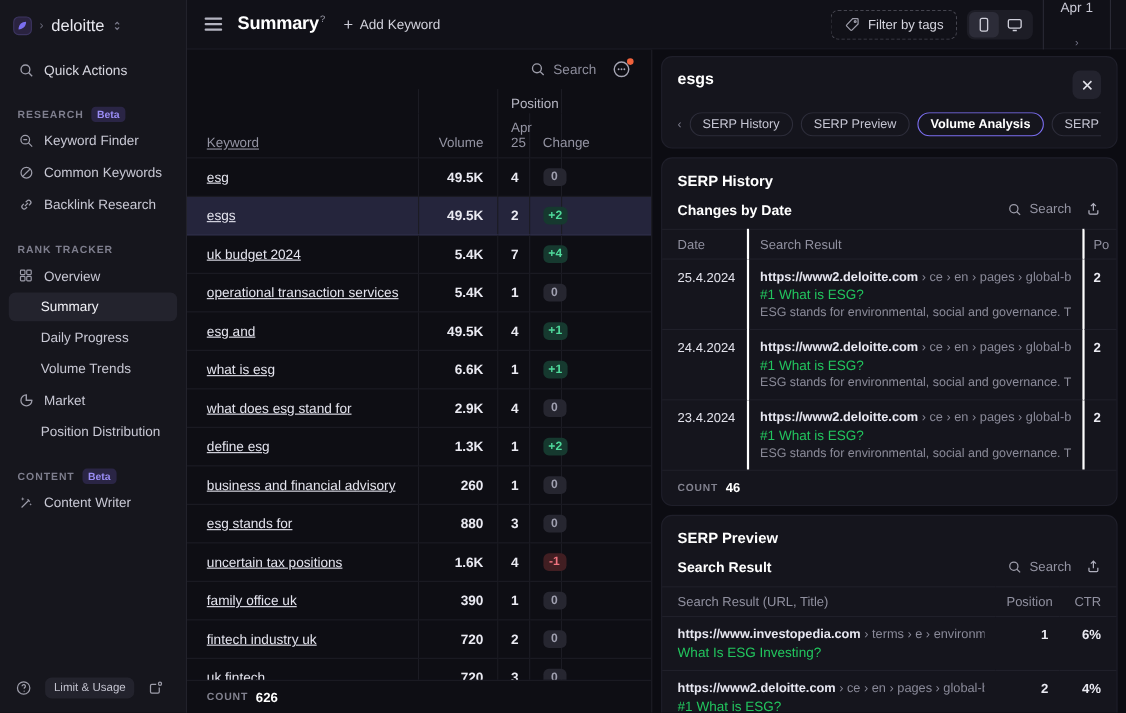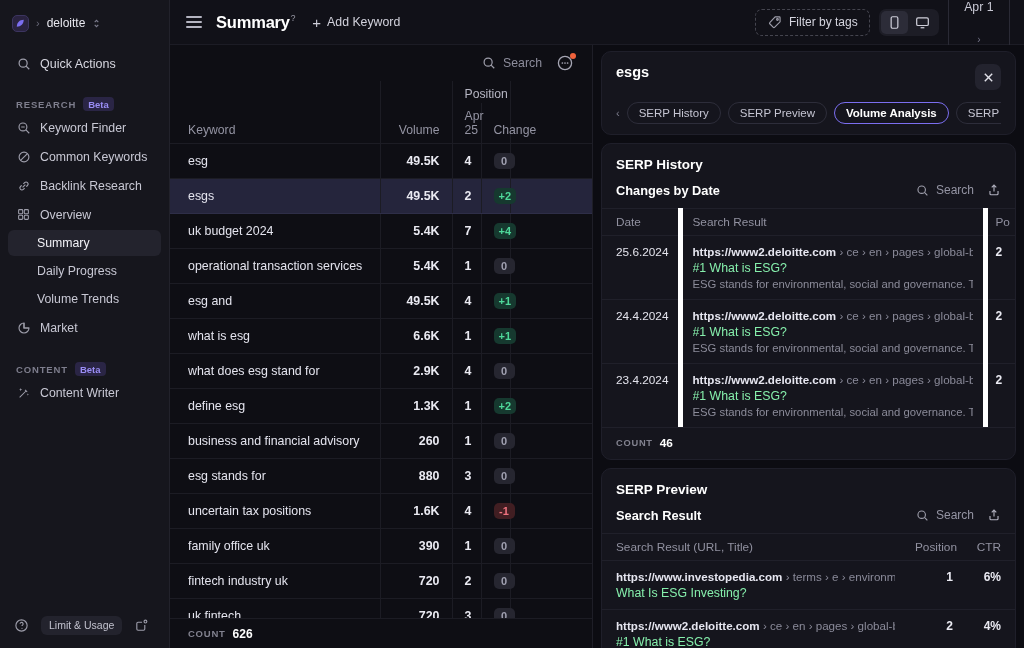--- a/index.html
+++ b/index.html
@@ -25,21 +25,21 @@
     padding: 10px 12px 0 12px; height: 36px;
   }
   .ws-logo {
     width: 17px; height: 17px; border-radius: 5px;
     background: #2a2340; border: 1px solid #3c3560;
     display: flex; align-items: center; justify-content: center;
     flex: 0 0 17px;
   }
   .ws-logo svg { display:block; }
   .ws-sep { color: #6a6a7a; font-size: 11px; }
-  .ws-name { font-size: 12px; color: #e9e9f0; font-weight: 500; }
+  .ws-name { font-size: 15px; color: #e9e9f0; font-weight: 500; }
   .ws-caret { color: #7b7b8c; font-size: 9px; line-height: 1; display:flex; flex-direction:column; }
 
   .quick {
     display: flex; align-items: center; gap: 9px;
     margin: 14px 10px 0 10px; padding: 6px 6px; border-radius: 6px;
     cursor: pointer;
     text-align: center;
   }
   .quick span.lbl { font-size: 12.5px; color: #d7d7e0; }
 
@@ -117,21 +117,21 @@
   .dots-btn { position: relative; width: 18px; height: 18px; cursor: pointer; color: #a6a6b4; }
   .dot-badge { position:absolute; top:-1px; right:-2px; width:6px; height:6px; border-radius:50%; background:#f0623c; }
 
   
   .tbl-wrap { flex: 1; overflow: hidden; position: relative; }
   table.kw { border-collapse: collapse; width: 100%; table-layout: fixed; }
   table.kw th, table.kw td { border-bottom: 1px solid #1c1c24; border-right: 1px solid #1c1c24; }
   table.kw thead th { font-weight: 400; color: #9494a3; font-size: 12.2px; padding: 6px 12px; text-align: right; vertical-align: bottom; }
   table.kw thead tr.grp th { border-bottom: none; padding-bottom: 2px; text-align: center; color: #b6b6c3; }
   table.kw thead tr.grp th.empty { border-right: 1px solid #1c1c24; }
-  th.c-kw, td.c-kw { text-align: left !important; width: 210px; padding-left: 18px !important; }
+  th.c-kw, td.c-kw { text-align: left !important; width: 210px; padding-left: 18px !important; text-decoration: underline; }
   th.c-vol, td.c-vol { width: 72px; }
   th.c-pos, td.c-pos { width: 58px; }
   th.c-chg, td.c-chg { width: 62px; }
   th.c-vis, td.c-vis { width: auto; }
   table.kw tbody td { font-size: 12.4px; padding: 9px 12px; text-align: right; color: #eaeaf2; font-weight: 600; }
   table.kw tbody td.c-kw { font-weight: 500; color: #e4e4ee; }
   table.kw tbody tr.sel { background: #25253c; }
   table.kw tbody tr.sel td { border-bottom-color: #2e2e48; }
   .chip {
     display: inline-block; min-width: 21px; padding: 2px 5px; border-radius: 5px;
@@ -175,31 +175,31 @@
   .tab.active { border-color: #7b6ef0; color: #fff; font-weight: 600; }
 
   .sec-title { font-size: 13.5px; font-weight: 700; color: #fff; padding: 13px 14px 0 14px; }
   .sub-row { display: flex; align-items: flex-start; padding: 11px 14px 10px 14px; }
   .sub-title { font-size: 12.8px; font-weight: 700; color: #fff; }
   .sub-actions { margin-left: auto; display:flex; align-items:center; gap: 13px; }
   .mini-search { display:flex; align-items:center; gap:6px; font-size: 12px; color: #9494a3; cursor: pointer; }
   .share-btn { color: #b0b0be; cursor: pointer; display:flex; }
 
   table.hist { width: 100%; border-collapse: collapse; table-layout: fixed; }
-  table.hist th, table.hist td { border-top: 1px solid #20202a; border-right: 5px solid #ffffff; }
+  table.hist th, table.hist td { border-top: 1px solid #20202a; border-right: 2px solid #ffffff; }
   table.hist th { font-weight: 400; font-size: 11.8px; color: #9191a0; text-align: left; padding: 6px 10px; }
   table.hist th.c-date, table.hist td.c-date { width: 78px; padding-left: 14px !important; }
   table.hist th.c-pos, table.hist td.c-pos { width: 30px; text-align: left; border-right: none; padding-left: 8px !important;}
   table.hist td { padding: 9px 10px; vertical-align: top; }
   td.c-date { font-size: 11.8px; color: #e3e3ec; font-weight: 500; }
   td.c-pos { font-size: 12px; color: #eaeaf2; font-weight: 600; }
   .res-url { font-size: 11.6px; white-space: nowrap; overflow: hidden; }
   .res-url b { color: #e6e6f0; font-weight: 700; }
   .res-url span.crumbs { color: #8a8a99; font-weight: 400; }
-  .res-title { font-size: 12.3px; color: #86efac; margin-top: 3px; white-space: nowrap; overflow: hidden; }
+  .res-title { font-size: 12.3px; color: #22c55e; margin-top: 3px; white-space: nowrap; overflow: hidden; }
   .res-desc { font-size: 11.3px; color: #8b8b99; margin-top: 3px; white-space: nowrap; overflow: hidden; }
   .cbar { display:flex; align-items:center; gap: 7px; padding: 8px 14px 9px 14px; border-top: 1px solid #20202a; }
   .cbar .lbl { font-size: 9.3px; letter-spacing: .08em; color: #82828f; font-weight: 600; }
   .cbar .val { font-size: 11.8px; color: #fff; font-weight: 700; }
 
   table.prev { width: 100%; border-collapse: collapse; table-layout: fixed; }
   table.prev th, table.prev td { border-top: 1px solid #20202a; }
   table.prev th { font-weight: 400; font-size: 11.8px; color: #9191a0; text-align: left; padding: 6px 10px; }
   table.prev th.c-res, table.prev td.c-res { padding-left: 14px !important; }
   table.prev th.c-p, table.prev td.c-p { width: 58px; text-align: right; }
@@ -263,20 +263,23 @@
     </div>
     <div class="nav-item">
       <span class="ico">
         <svg width="14" height="14" viewBox="0 0 16 16" fill="none" stroke="currentColor" stroke-width="1.3">
             <path d="M6.4 9.6l3.2-3.2M5.4 7.2L4 8.6a2.3 2.3 0 003.3 3.3l1.4-1.4M10.6 8.8L12 7.4a2.3 2.3 0 00-3.3-3.3L7.3 5.5"></path>
           </svg>
       </span>
       <span>Backlink Research</span>
     </div>
 
+    <div class="sec-head">
+      <span class="t">RANK TRACKER</span>
+    </div>
     <div class="nav-item">
       <span class="ico">
         <svg width="13" height="13" viewBox="0 0 16 16" fill="none" stroke="currentColor" stroke-width="1.3">
             <rect x="2" y="2" width="5" height="5" rx="1"></rect>
             <rect x="9" y="2" width="5" height="5" rx="1"></rect>
             <rect x="2" y="9" width="5" height="5" rx="1"></rect>
             <rect x="9" y="9" width="5" height="5" rx="1"></rect>
           </svg>
       </span>
       <span>Overview</span>
@@ -291,20 +294,23 @@
       <span>Volume Trends</span>
     </div>
     <div class="nav-item">
       <span class="ico">
         <svg width="14" height="14" viewBox="0 0 16 16" fill="none" stroke="currentColor" stroke-width="1.3">
             <path d="M8 2.3a5.7 5.7 0 105.7 5.7H8z"></path>
             <path d="M8 2.3V8h5.7"></path>
           </svg>
       </span>
       <span>Market</span>
+    </div>
+    <div class="nav-item indent">
+      <span>Position Distribution</span>
     </div>
 
     <div class="sec-head">
       <span class="t">CONTENT</span>
       <span class="beta">Beta</span>
     </div>
     <div class="nav-item">
       <span class="ico">
         <svg width="14" height="14" viewBox="0 0 16 16" fill="none" stroke="currentColor" stroke-width="1.2">
             <path d="M3 13l7-7M9.2 4.4l2.4 2.4"></path>
@@ -579,21 +585,21 @@
         <table class="hist">
           <thead>
             <tr>
               <th class="c-date">Date</th>
               <th class="c-res">Search Result</th>
               <th class="c-pos">Po</th>
             </tr>
           </thead>
           <tbody id="hist-body">
               <tr>
-                <td class="c-date">25.6.2024</td>
+                <td class="c-date">25.4.2024</td>
                 <td class="c-res">
                   <div class="res-url"><b>https://www2.deloitte.com</b> <span class="crumbs">› ce › en › pages › global-busi</span></div>
                   <div class="res-title">#1 What is ESG?</div>
                   <div class="res-desc">ESG stands for environmental, social and governance. Th</div>
                 </td>
                 <td class="c-pos">2</td>
               </tr>
               <tr>
                 <td class="c-date">24.4.2024</td>
                 <td class="c-res">

